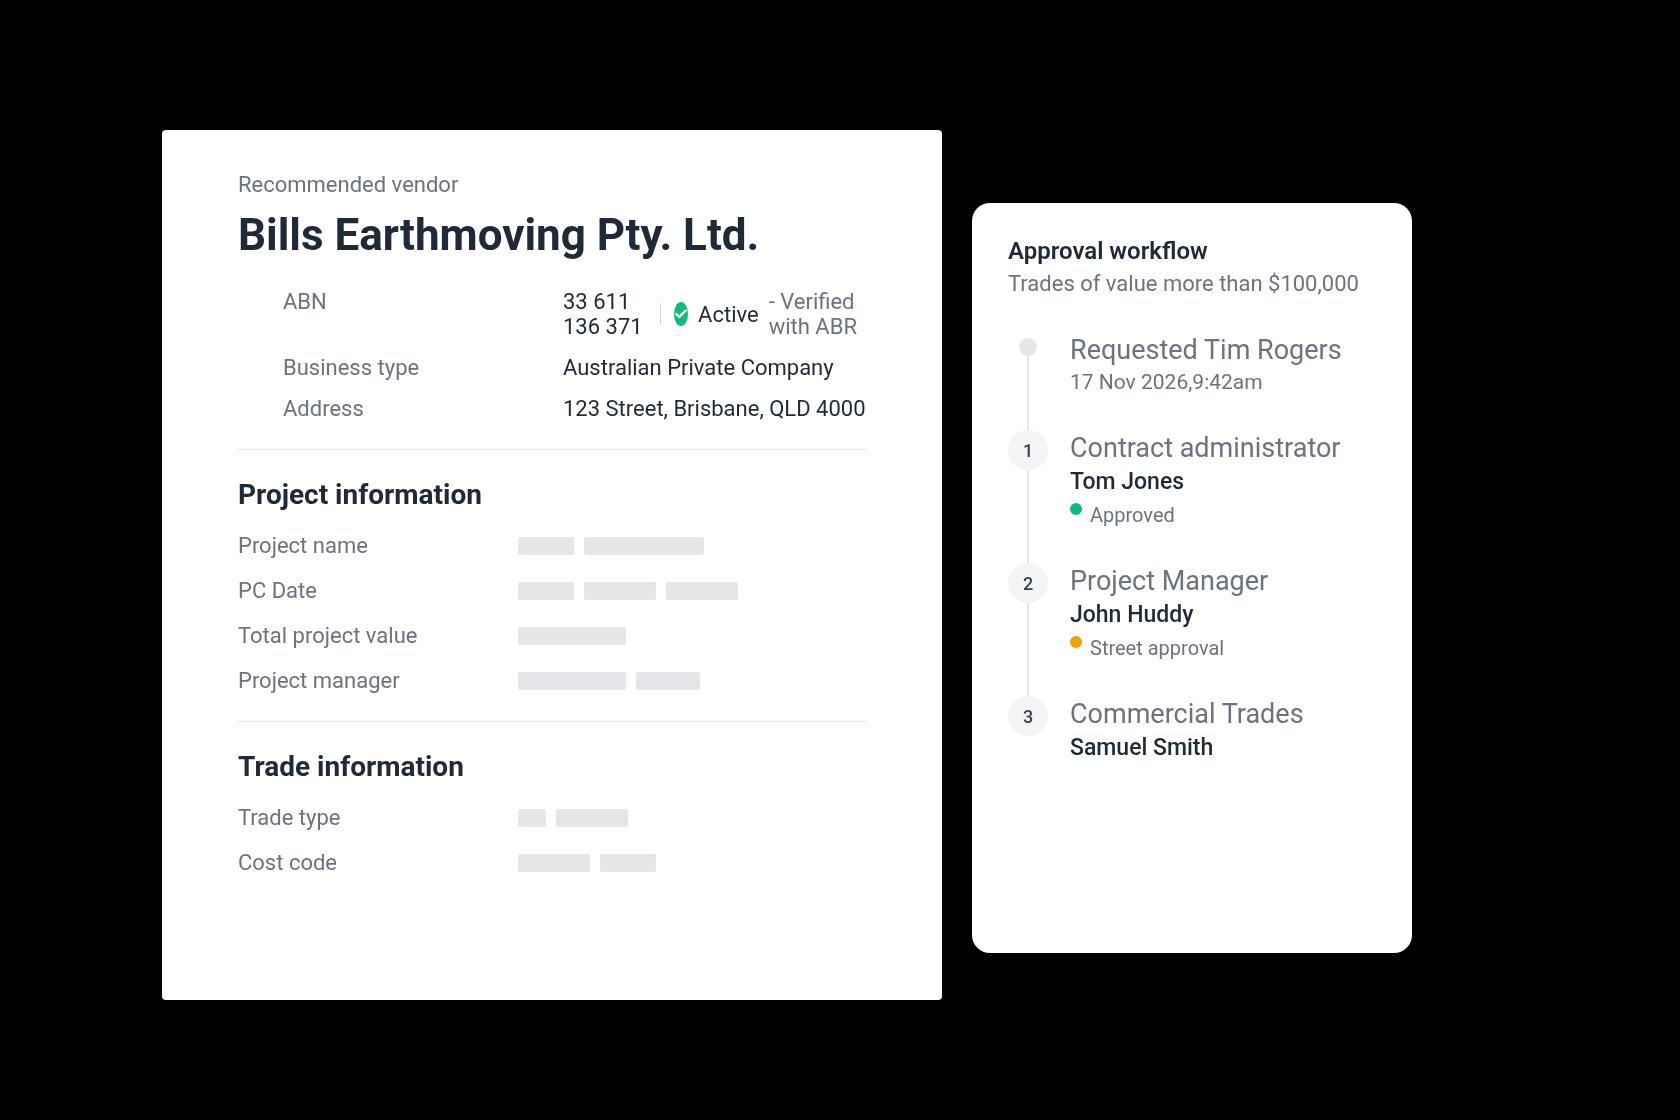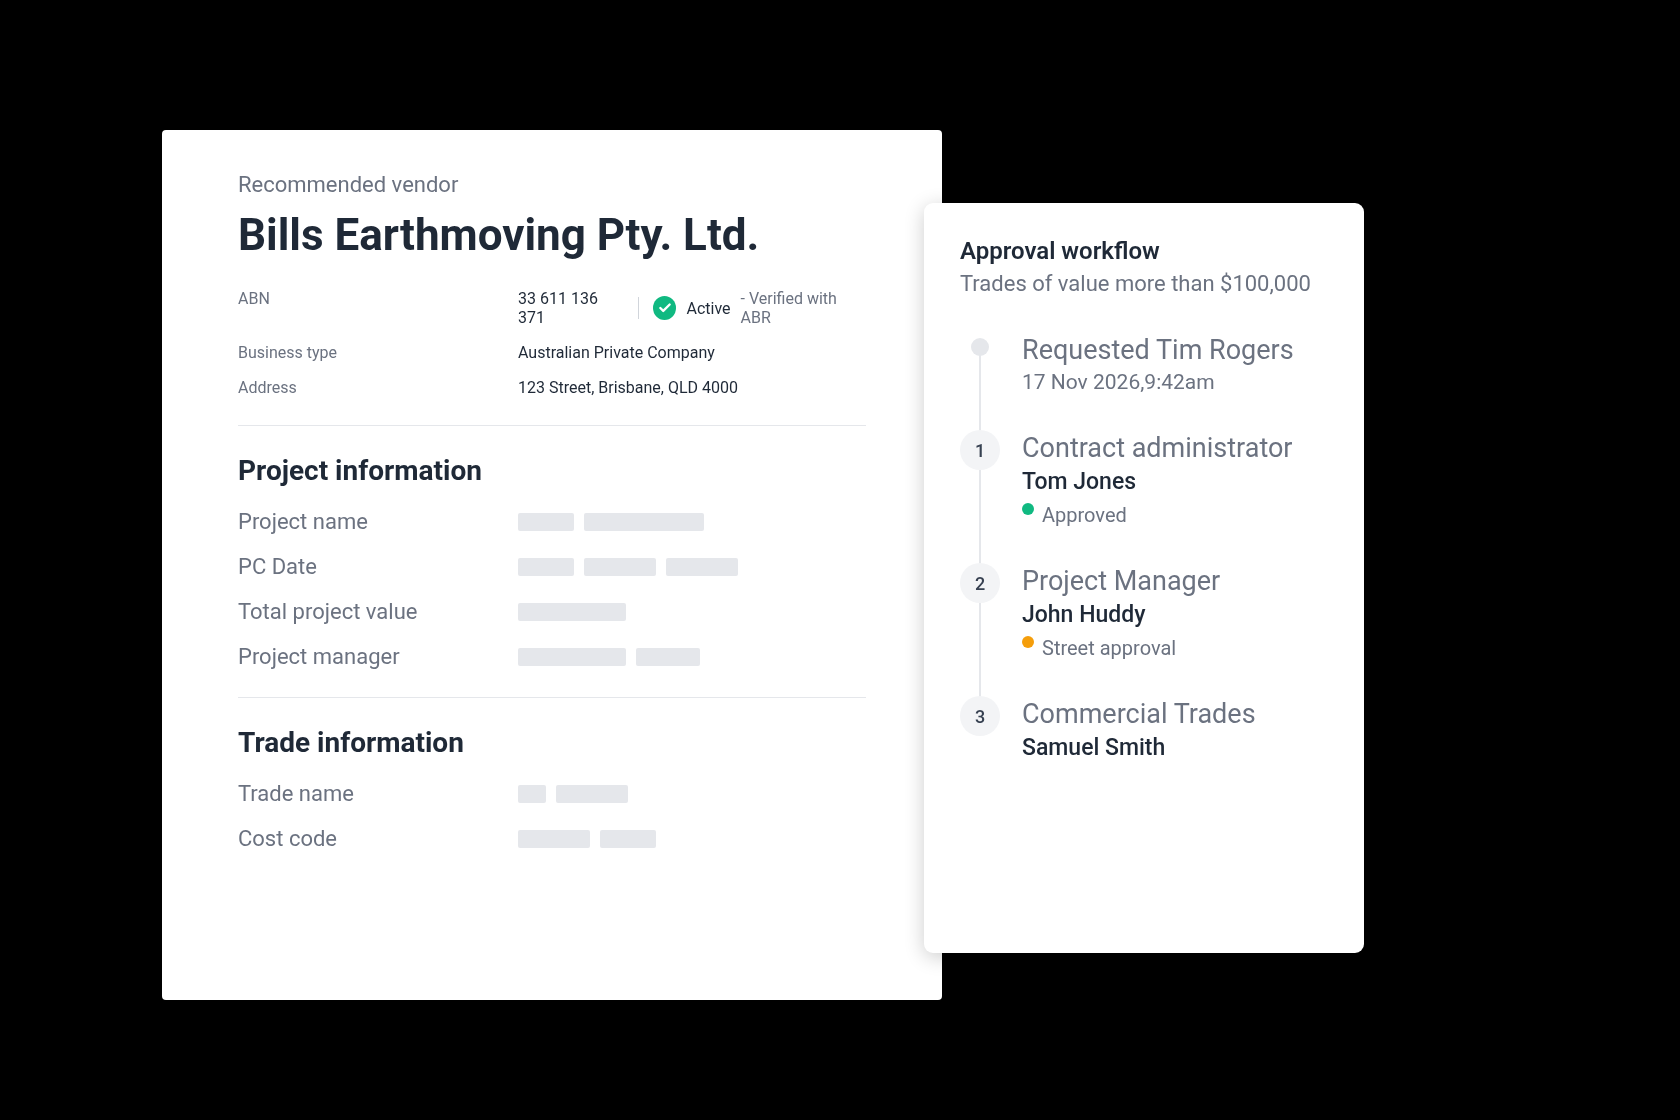--- a/index.html
+++ b/index.html
@@ -37,21 +37,22 @@
     }
     .vendor-name {
       color: #1f2937;
       font-size: 44px;
       font-weight: 700;
       margin-bottom: 28px;
     }
     .info-row {
       display: flex;
       margin-bottom: 16px;
-      font-size: 16px;
+      font-size: 22px;
+      margin-left: 45px;
     }
     .info-label {
       color: #6b7280;
       width: 280px;
       flex-shrink: 0;
     }
     .info-value {
       color: #1f2937;
       display: flex;
       align-items: center;
@@ -110,26 +111,26 @@
       display: flex;
       gap: 10px;
     }
     .skeleton-bar {
       height: 18px;
       background: #e5e7eb;
       border-radius: 2px;
     }
     .workflow-card {
       position: absolute;
-      left: 924px;
+      left: 972px;
       top: 203px;
       width: 440px;
       height: 750px;
       background: #fff;
-      border-radius: 9px;
+      border-radius: 18px;
       box-shadow: 0 4px 20px rgba(0,0,0,0.20);
       padding: 34px 36px;
     }
     .workflow-title {
       color: #1f2937;
       font-size: 24px;
       font-weight: 600;
       margin-bottom: 6px;
     }
     .workflow-sub {
@@ -278,21 +279,21 @@
         <div class="skeleton-bar" style="width:108px"></div>
         <div class="skeleton-bar" style="width:64px"></div>
       </div>
     </div>
 
     <hr class="hr">
 
     <div class="section-title">Trade information</div>
 
     <div class="skeleton-row">
-      <div class="skeleton-label">Trade name</div>
+      <div class="skeleton-label">Trade type</div>
       <div class="skeleton-bars">
         <div class="skeleton-bar" style="width:28px"></div>
         <div class="skeleton-bar" style="width:72px"></div>
       </div>
     </div>
 
     <div class="skeleton-row">
       <div class="skeleton-label">Cost code</div>
       <div class="skeleton-bars">
         <div class="skeleton-bar" style="width:72px"></div>

